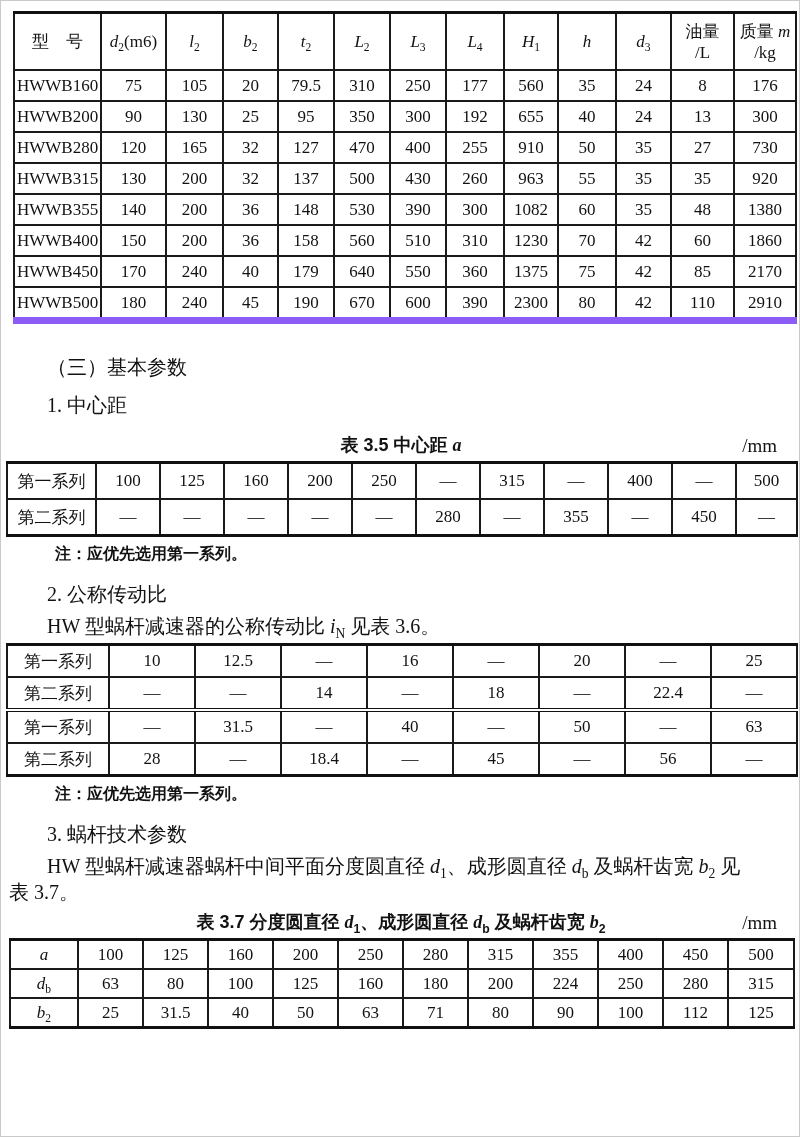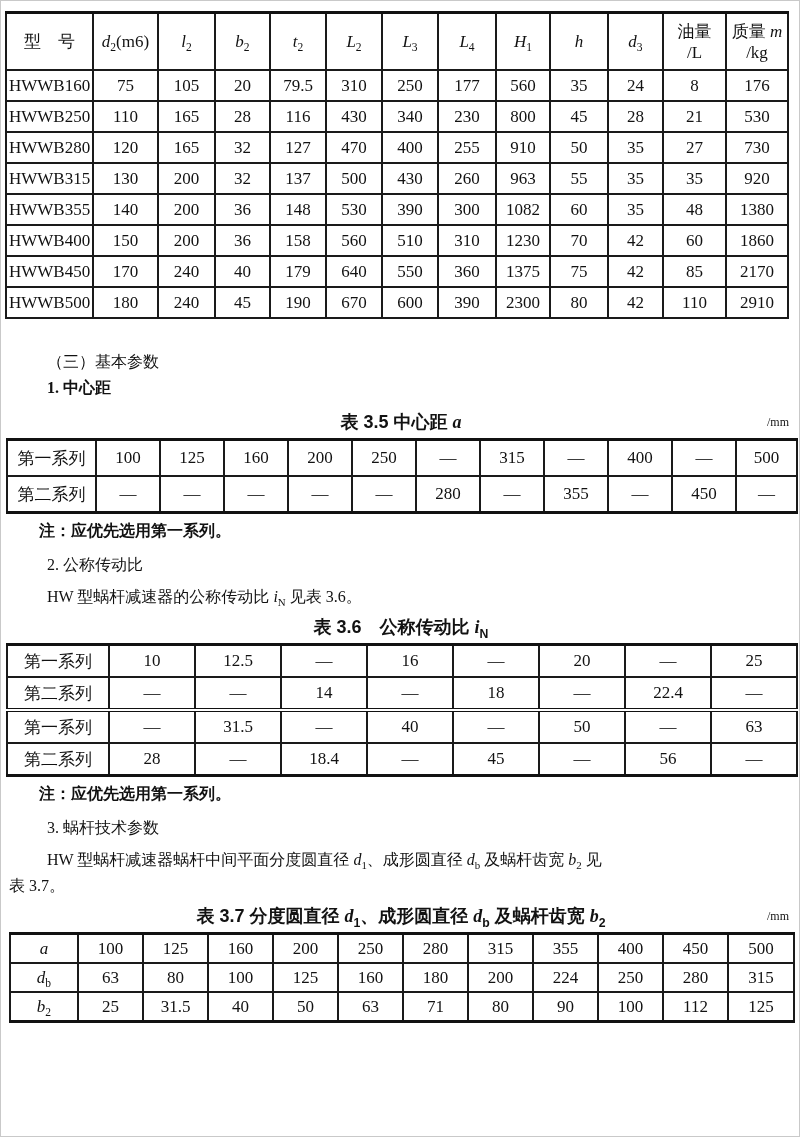--- a/index.html
+++ b/index.html
@@ -18,49 +18,49 @@
   td,th{
     border:2px solid #1a1a1a;
     text-align:center;vertical-align:middle;
     font-size:17px;font-weight:normal;
     padding:0 2px;overflow:hidden;white-space:nowrap;
   }
   sub{font-size:0.68em;line-height:0;}
   i{font-family:"Liberation Serif","DejaVu Serif",serif;}
 
   
-  .t-dims{width:782px;margin:10px 10px 0 4px;border-top:3px solid #111;border-bottom:2px solid #8b5cf6;}
+  .t-dims{width:782px;margin:10px 10px 0 12px;border-top:3px solid #111;border-bottom:7px solid #8b5cf6;}
   .t-dims thead th{height:55px;font-size:17px;}
   .t-dims tbody td{height:29px;}
 
   
-  .line{font-size:16px;line-height:26px;margin:0;padding-left:46px;}
+  .line{font-size:20px;line-height:26px;margin:0;padding-left:46px;}
   .line.noindent{padding-left:8px;}
-  .note{font-size:16px;line-height:22px;font-weight:bold;margin:0;padding-left:38px;
+  .note{font-size:16px;line-height:22px;font-weight:bold;margin:16px;padding-left:38px;
         font-family:"Liberation Sans","DejaVu Sans",sans-serif;}
 
   
   .cap-row{position:relative;height:23px;line-height:23px;}
   .cap{display:block;text-align:center;font-size:18px;font-weight:bold;
        font-family:"Liberation Sans","DejaVu Sans",sans-serif;}
-  .unit{position:absolute;right:12px;top:0;font-size:12px;font-weight:normal;
+  .unit{position:absolute;right:24px;top:0;font-size:19px;font-weight:normal;
         font-family:"Liberation Serif","DejaVu Serif",serif;}
 
   
   .t-a{width:790px;margin:4px 5px 0 5px;border-top:3px solid #111;border-bottom:3px solid #111;}
   .t-a td{height:34px;}
   .t-i{width:790px;margin:4px 5px 0 5px;border-top:3px solid #111;border-bottom:3px solid #111;}
   .t-i td{height:30px;}
   .t-i tr.sep-after td{border-bottom:4px double #111;}
   .t-d{width:784px;margin:4px 8px 0 8px;border-top:3px solid #111;border-bottom:3px solid #111;}
   .t-d td{height:27px;}
 
   
-  .mt30{margin-top:30px;} .mt12{font-weight:bold;} .mt10{margin-top:10px;}
-  .mt8{margin-top:10px;}   .mt6{margin-top:6px;}
+  .mt30{margin-top:30px;} .mt12{margin-top:12px;} .mt10{margin-top:10px;}
+  .mt8{margin-top:16px;}   .mt6{margin-top:6px;}
 </style>
 </head>
 <body>
 
 <div class="page">
 
   <table class="t-dims">
       <colgroup>
         <col style="width: 87px;">
         <col style="width: 65px;">
@@ -103,33 +103,33 @@
           <td>310</td>
           <td>250</td>
           <td>177</td>
           <td>560</td>
           <td>35</td>
           <td>24</td>
           <td>8</td>
           <td>176</td>
         </tr>
         <tr>
-          <td>HWWB250</td>
-          <td>110</td>
-          <td>165</td>
-          <td>28</td>
-          <td>116</td>
-          <td>430</td>
-          <td>340</td>
-          <td>230</td>
-          <td>800</td>
-          <td>45</td>
-          <td>28</td>
-          <td>21</td>
-          <td>530</td>
+          <td>HWWB200</td>
+          <td>90</td>
+          <td>130</td>
+          <td>25</td>
+          <td>95</td>
+          <td>350</td>
+          <td>300</td>
+          <td>192</td>
+          <td>655</td>
+          <td>40</td>
+          <td>24</td>
+          <td>13</td>
+          <td>300</td>
         </tr>
         <tr>
           <td>HWWB280</td>
           <td>120</td>
           <td>165</td>
           <td>32</td>
           <td>127</td>
           <td>470</td>
           <td>400</td>
           <td>255</td>
@@ -268,23 +268,20 @@
           <td>450</td>
           <td>—</td>
         </tr>
       </tbody>
     </table>
   <p class="note mt6">注：应优先选用第一系列。</p>
 
   <p class="line mt10">2. 公称传动比</p>
   <p class="line mt6">HW 型蜗杆减速器的公称传动比 <i>i</i><sub>N</sub> 见表 3.6。</p>
 
-  <div class="cap-row mt6">
-    <span class="cap">表 3.6　公称传动比 <i>i</i><sub>N</sub></span>
-  </div>
   <table class="t-i">
       <colgroup>
         <col style="width: 102px;">
         <col style="width: 86px;">
         <col style="width: 86px;">
         <col style="width: 86px;">
         <col style="width: 86px;">
         <col style="width: 86px;">
         <col style="width: 86px;">
         <col style="width: 86px;">

